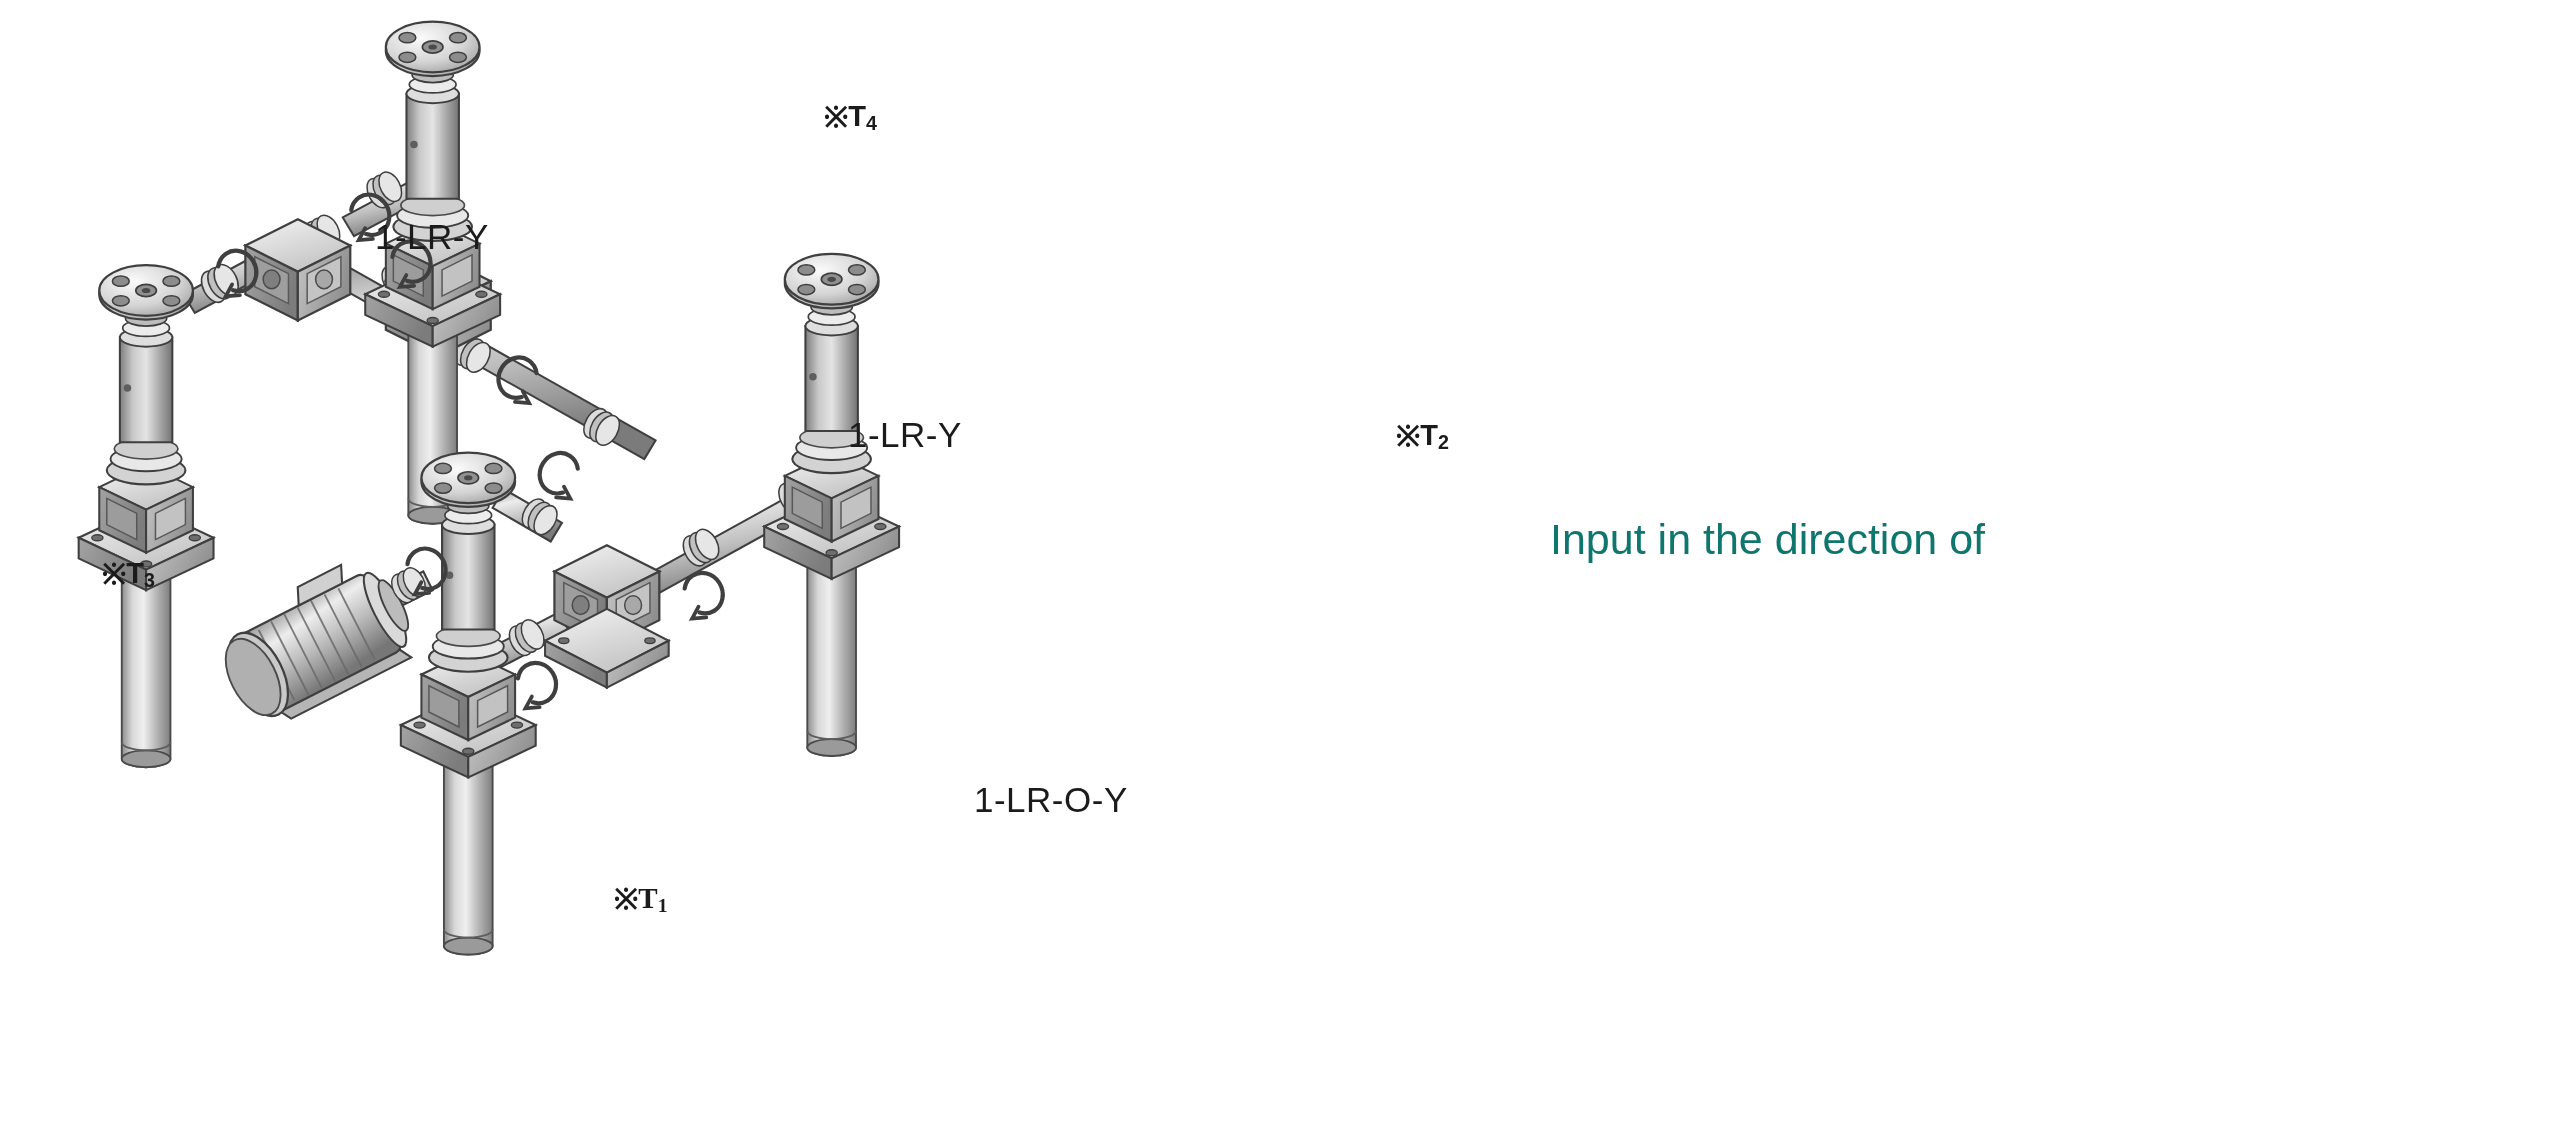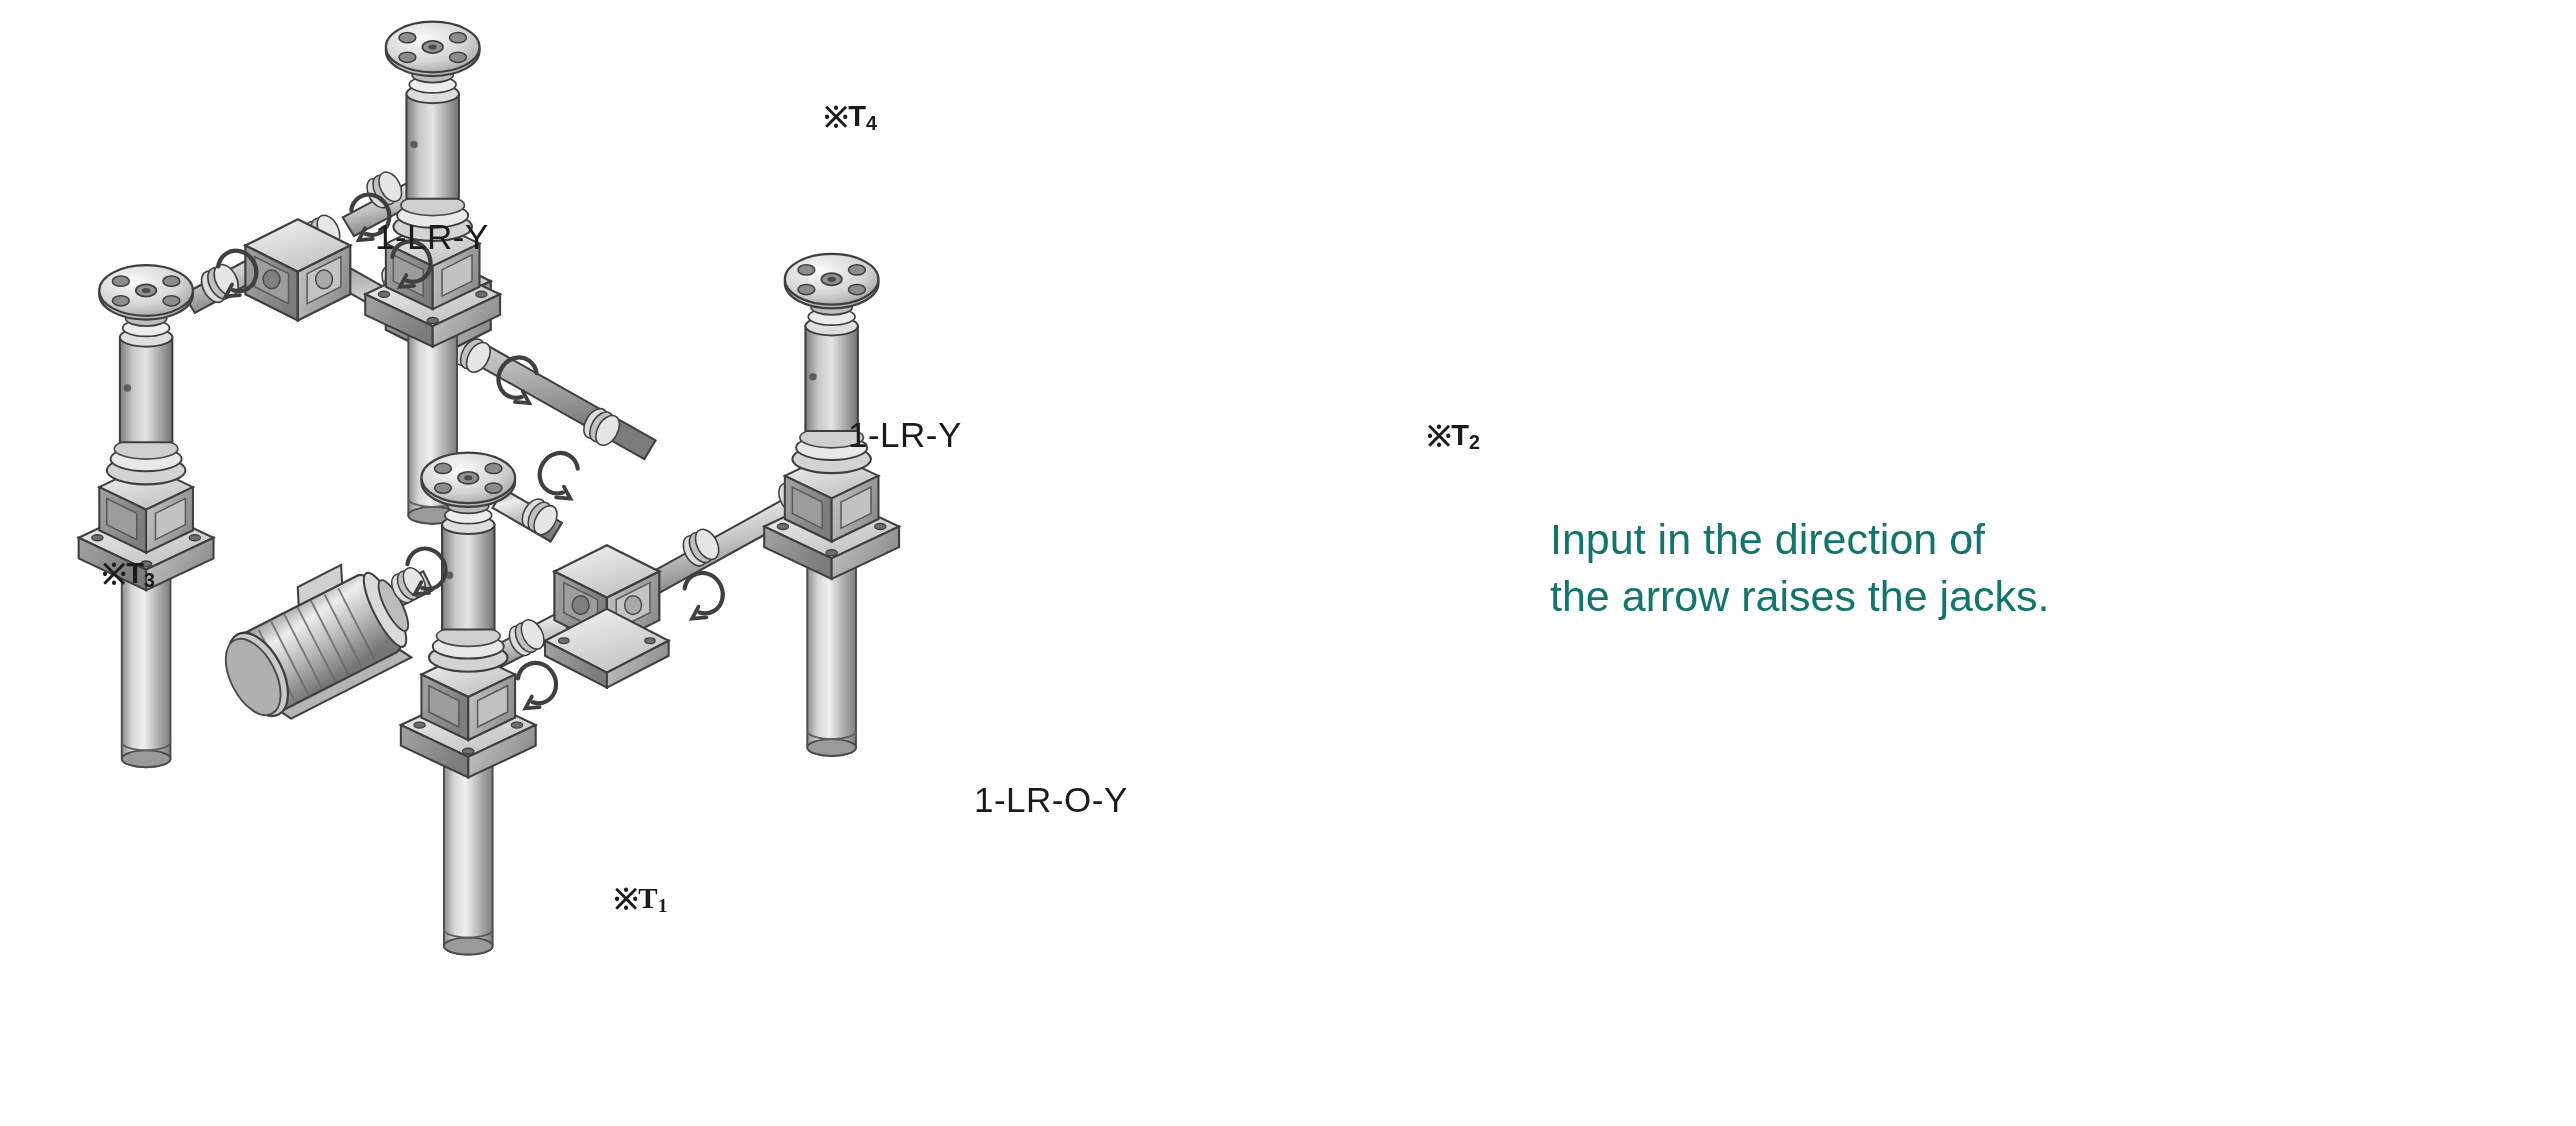--- a/index.html
+++ b/index.html
@@ -283,31 +283,30 @@
   <div class="lbl lbl-model" style="left:375px;top:217px;">1-LR-Y</div>
 
   <div class="lbl lbl-model" style="left:848px;top:415px;">1-LR-Y</div>
 
   <div class="lbl lbl-model" style="left:974px;top:780px;">1-LR-O-Y</div>
 
   <div class="lbl lbl-jack" style="left:614px;top:882px;font-family:Liberation Serif, serif;">
     <span class="kome">※</span><span>T</span><span class="sub">1</span>
   </div>
 
-  <div class="lbl lbl-jack" style="left:1427px;top:419px;">
+  <div class="lbl lbl-jack" style="left:1396px;top:419px;">
     <span class="kome">※</span><span>T</span><span class="sub">2</span>
   </div>
 
   <div class="lbl lbl-jack" style="left:102px;top:557px;text-align:right;">
     <span class="kome">※</span><span>T</span><span class="sub">3</span>
   </div>
 
   <div class="lbl lbl-jack" style="left:824px;top:100px;">
     <span class="kome">※</span><span>T</span><span class="sub">4</span>
   </div>
 
   <div class="caption" style="left:1550px;top:511px;">
     <div>Input in the direction of</div>
-    <div>the arrow raises the jacks.</div>
   </div>
 
 </div>
 
 
 </body></html>

